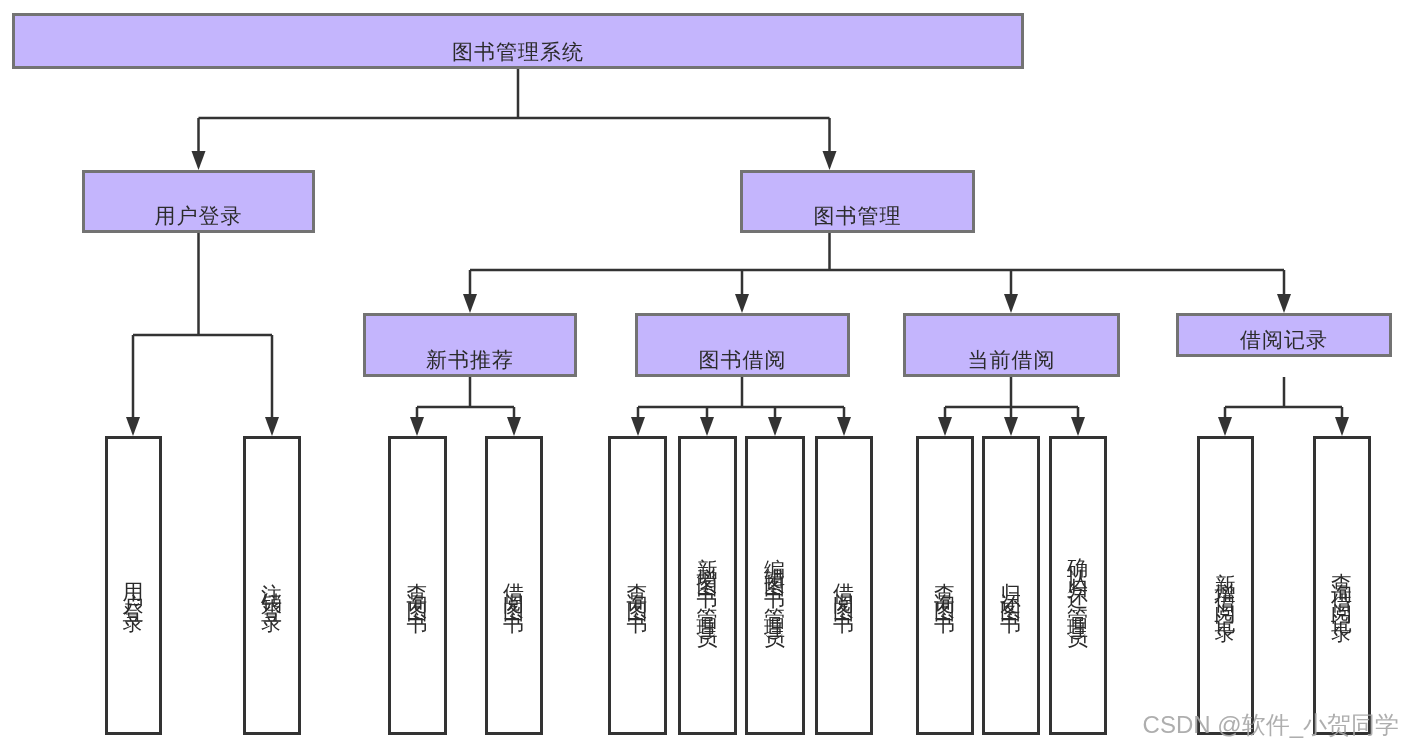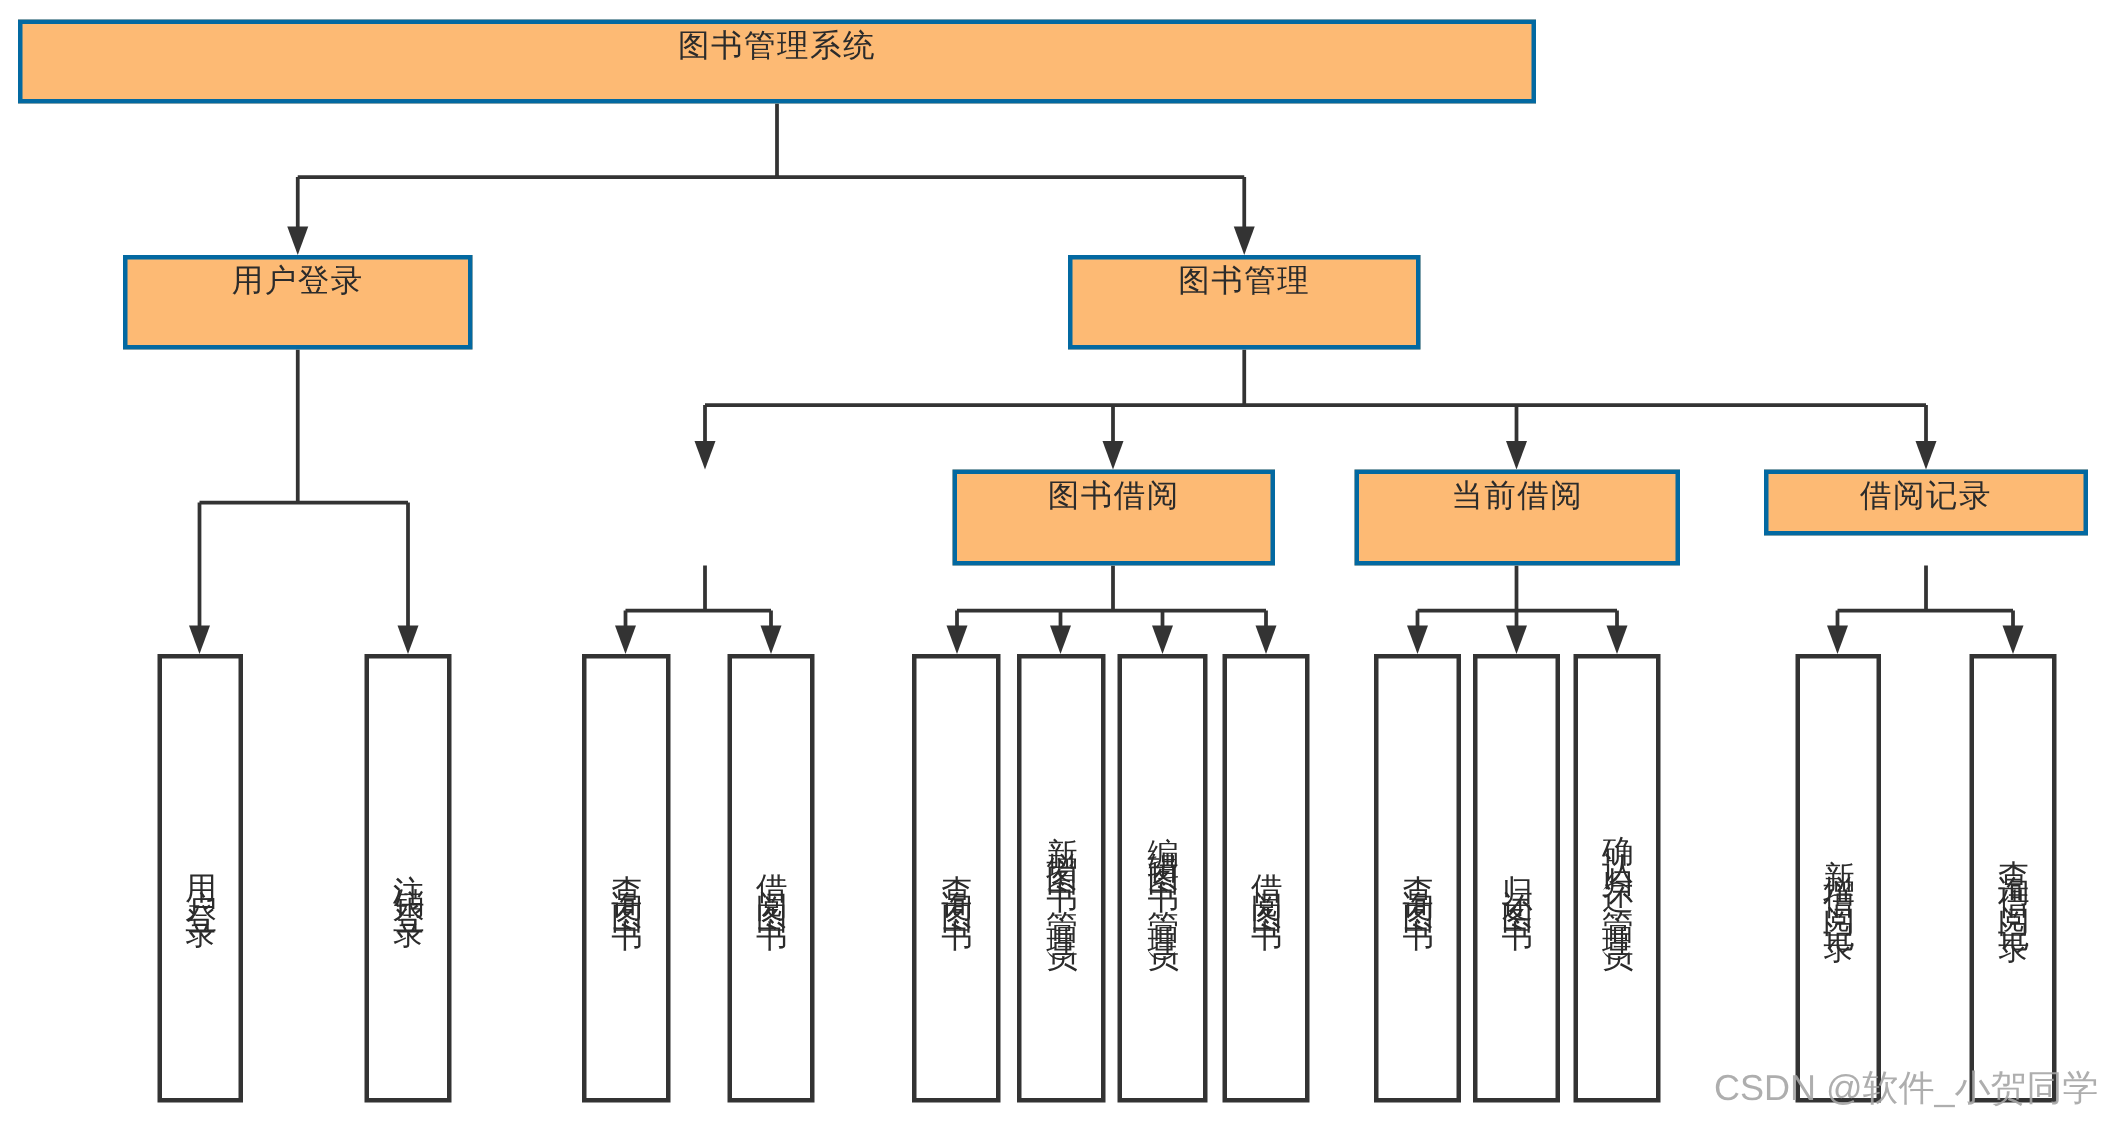--- a/index.html
+++ b/index.html
@@ -17,24 +17,24 @@
   }
   svg.connectors {
     position: absolute;
     left: 0; top: 0;
     width: 1405px;
     height: 747px;
   }
   .hbox {
     position: absolute;
     box-sizing: border-box;
-    border: 3px solid #0369a1;
-    background: #fdba74;
+    border: 3px solid #737373;
+    background: #c4b5fd;
     display: flex;
-    align-items: flex-start;
+    align-items: flex-end;
     justify-content: center;
   }
   .hlabel {
     font-size: 21px;
     color: #2b2b2b;
     letter-spacing: 1px;
     white-space: nowrap;
   }
   .vbox {
     position: absolute;
@@ -105,24 +105,27 @@
     </g>
   </svg>
 
   <div class="hbox" style="left:12px; top:13px; width:1012px; height:56px;">
     <span class="hlabel">图书管理系统</span>
   </div>
 
   <div class="hbox" style="left:82px; top:170px; width:233px; height:63px;">
     <span class="hlabel">用户登录</span>
   </div>
-  <div class="hbox" style="left:712px; top:170px; width:235px; height:63px;">
+  <div class="hbox" style="left:740px; top:170px; width:235px; height:63px;">
     <span class="hlabel">图书管理</span>
   </div>
 
+  <div class="hbox" style="left:363px; top:313px; width:214px; height:64px;">
+    <span class="hlabel">新书推荐</span>
+  </div>
   <div class="hbox" style="left:635px; top:313px; width:215px; height:64px;">
     <span class="hlabel">图书借阅</span>
   </div>
   <div class="hbox" style="left:903px; top:313px; width:217px; height:64px;">
     <span class="hlabel">当前借阅</span>
   </div>
   <div class="hbox" style="left:1176px; top:313px; width:216px; height:44px;">
     <span class="hlabel">借阅记录</span>
   </div>
 

